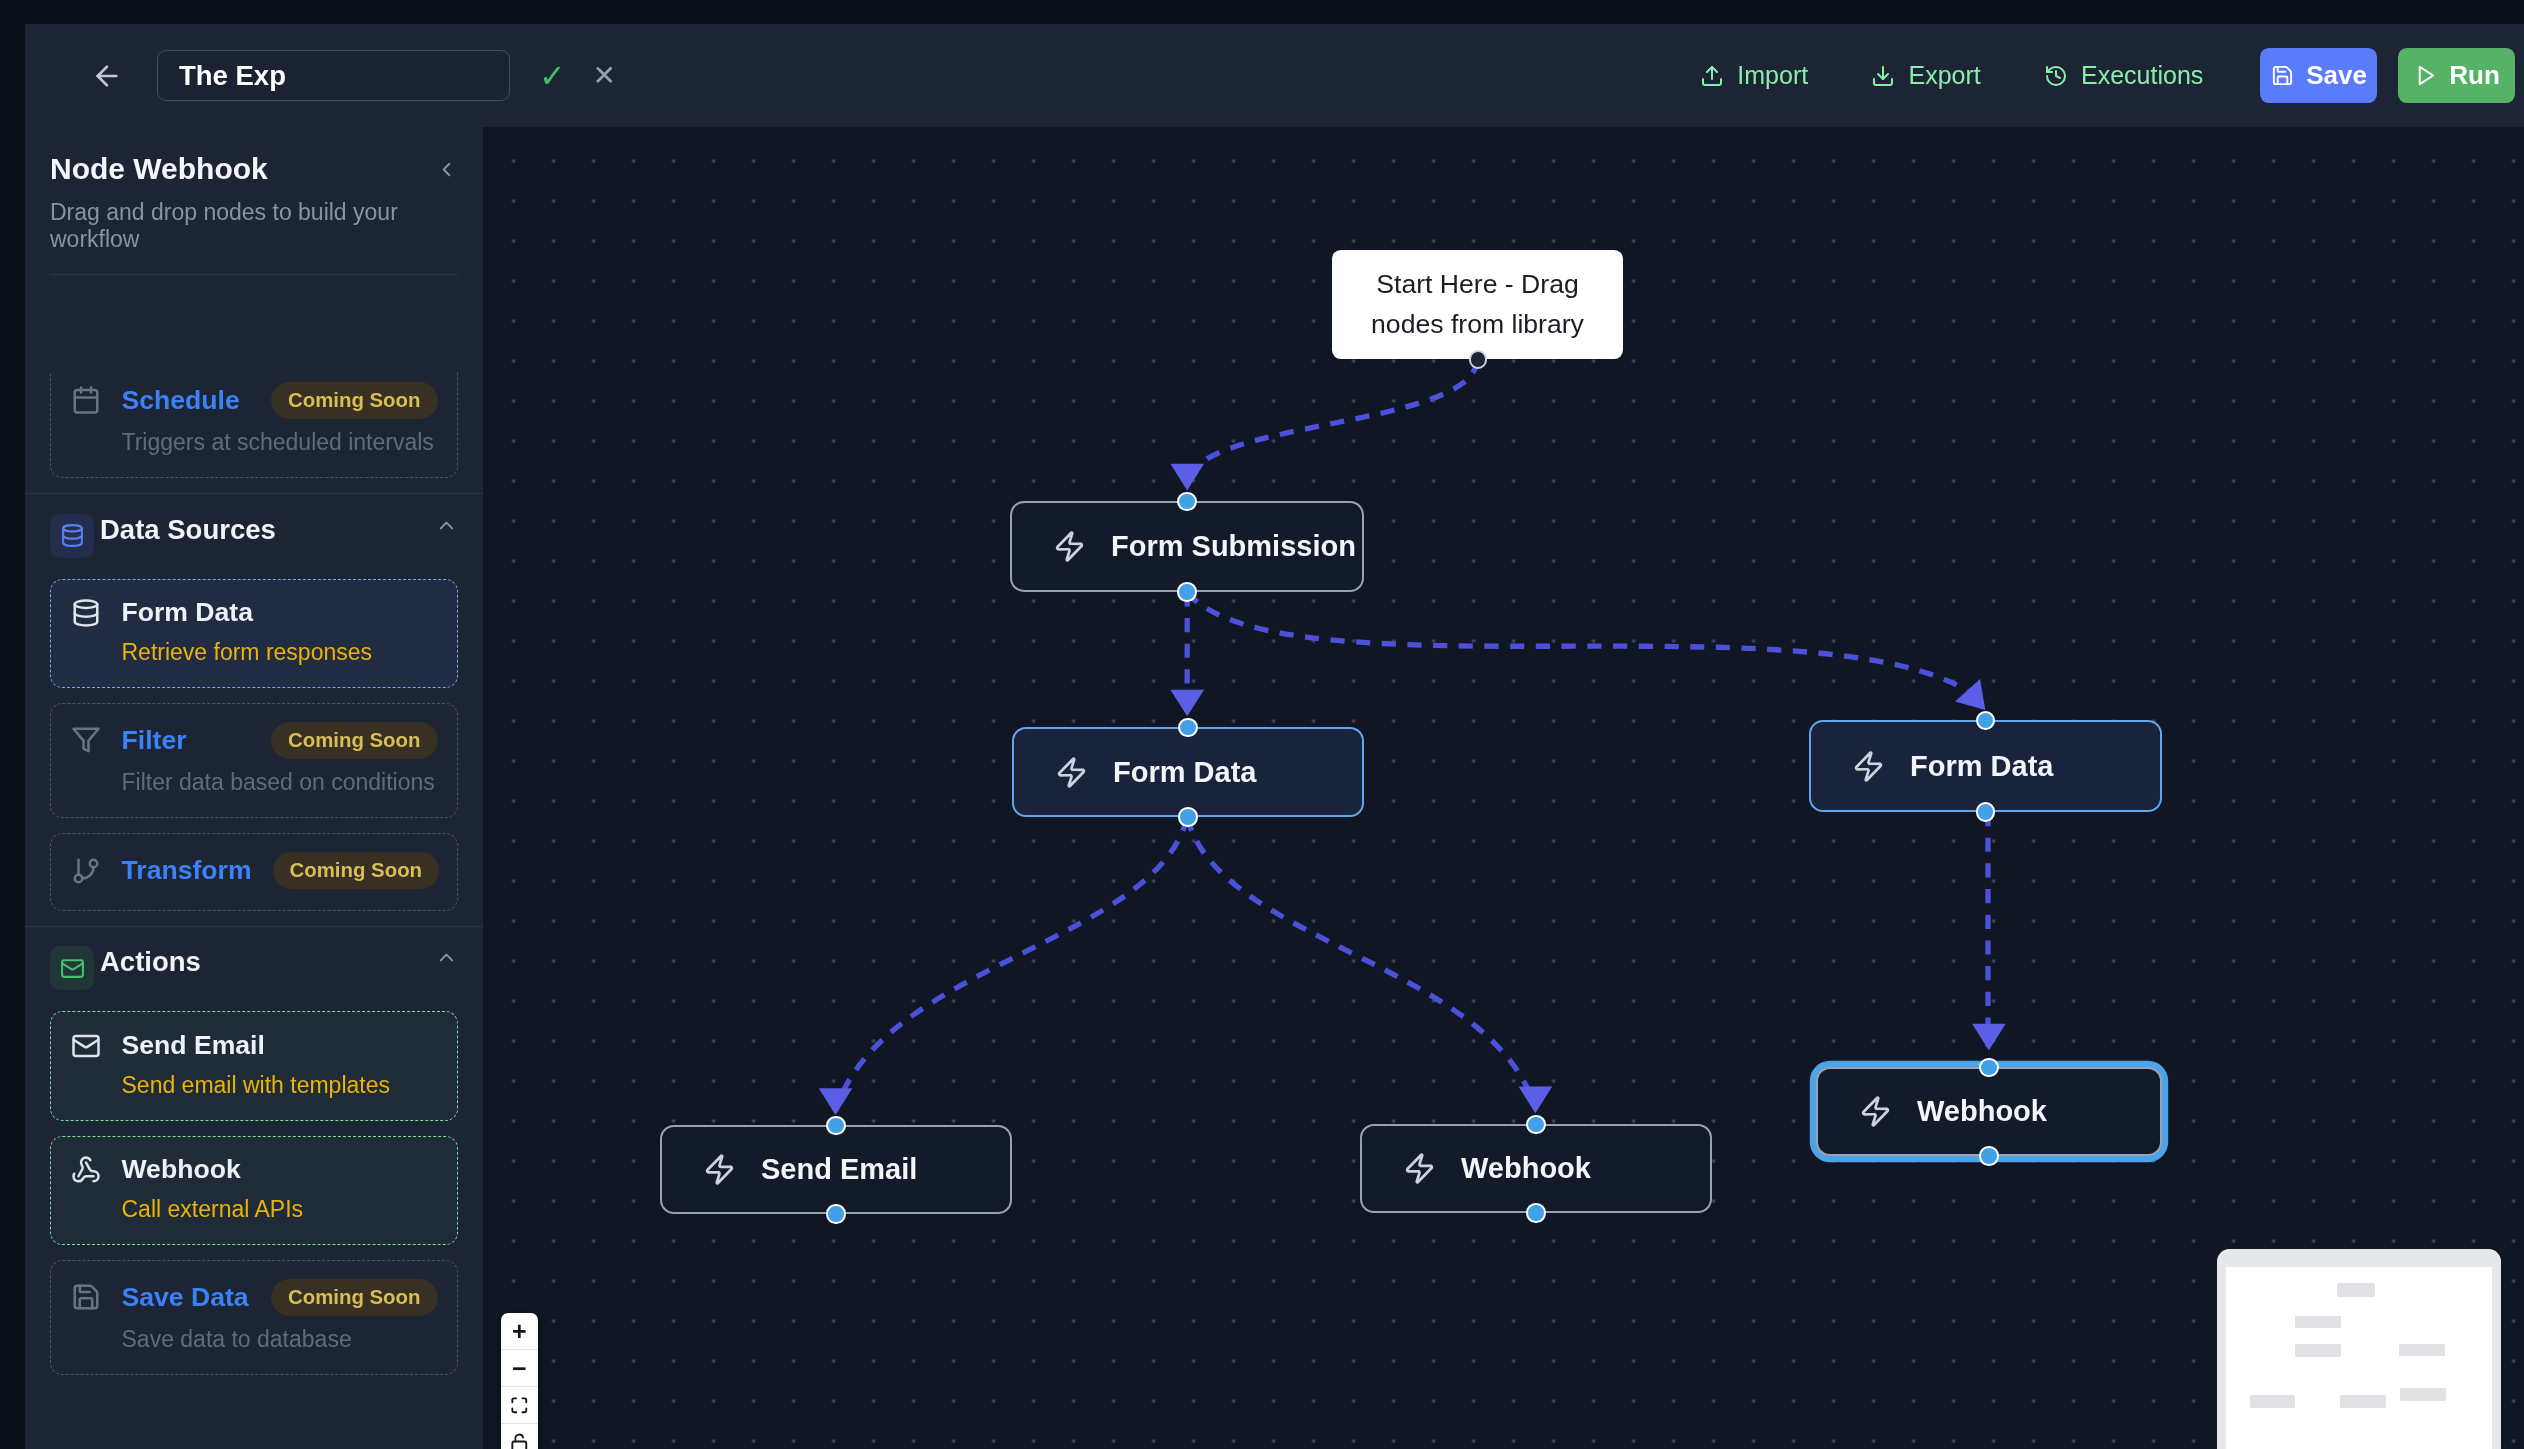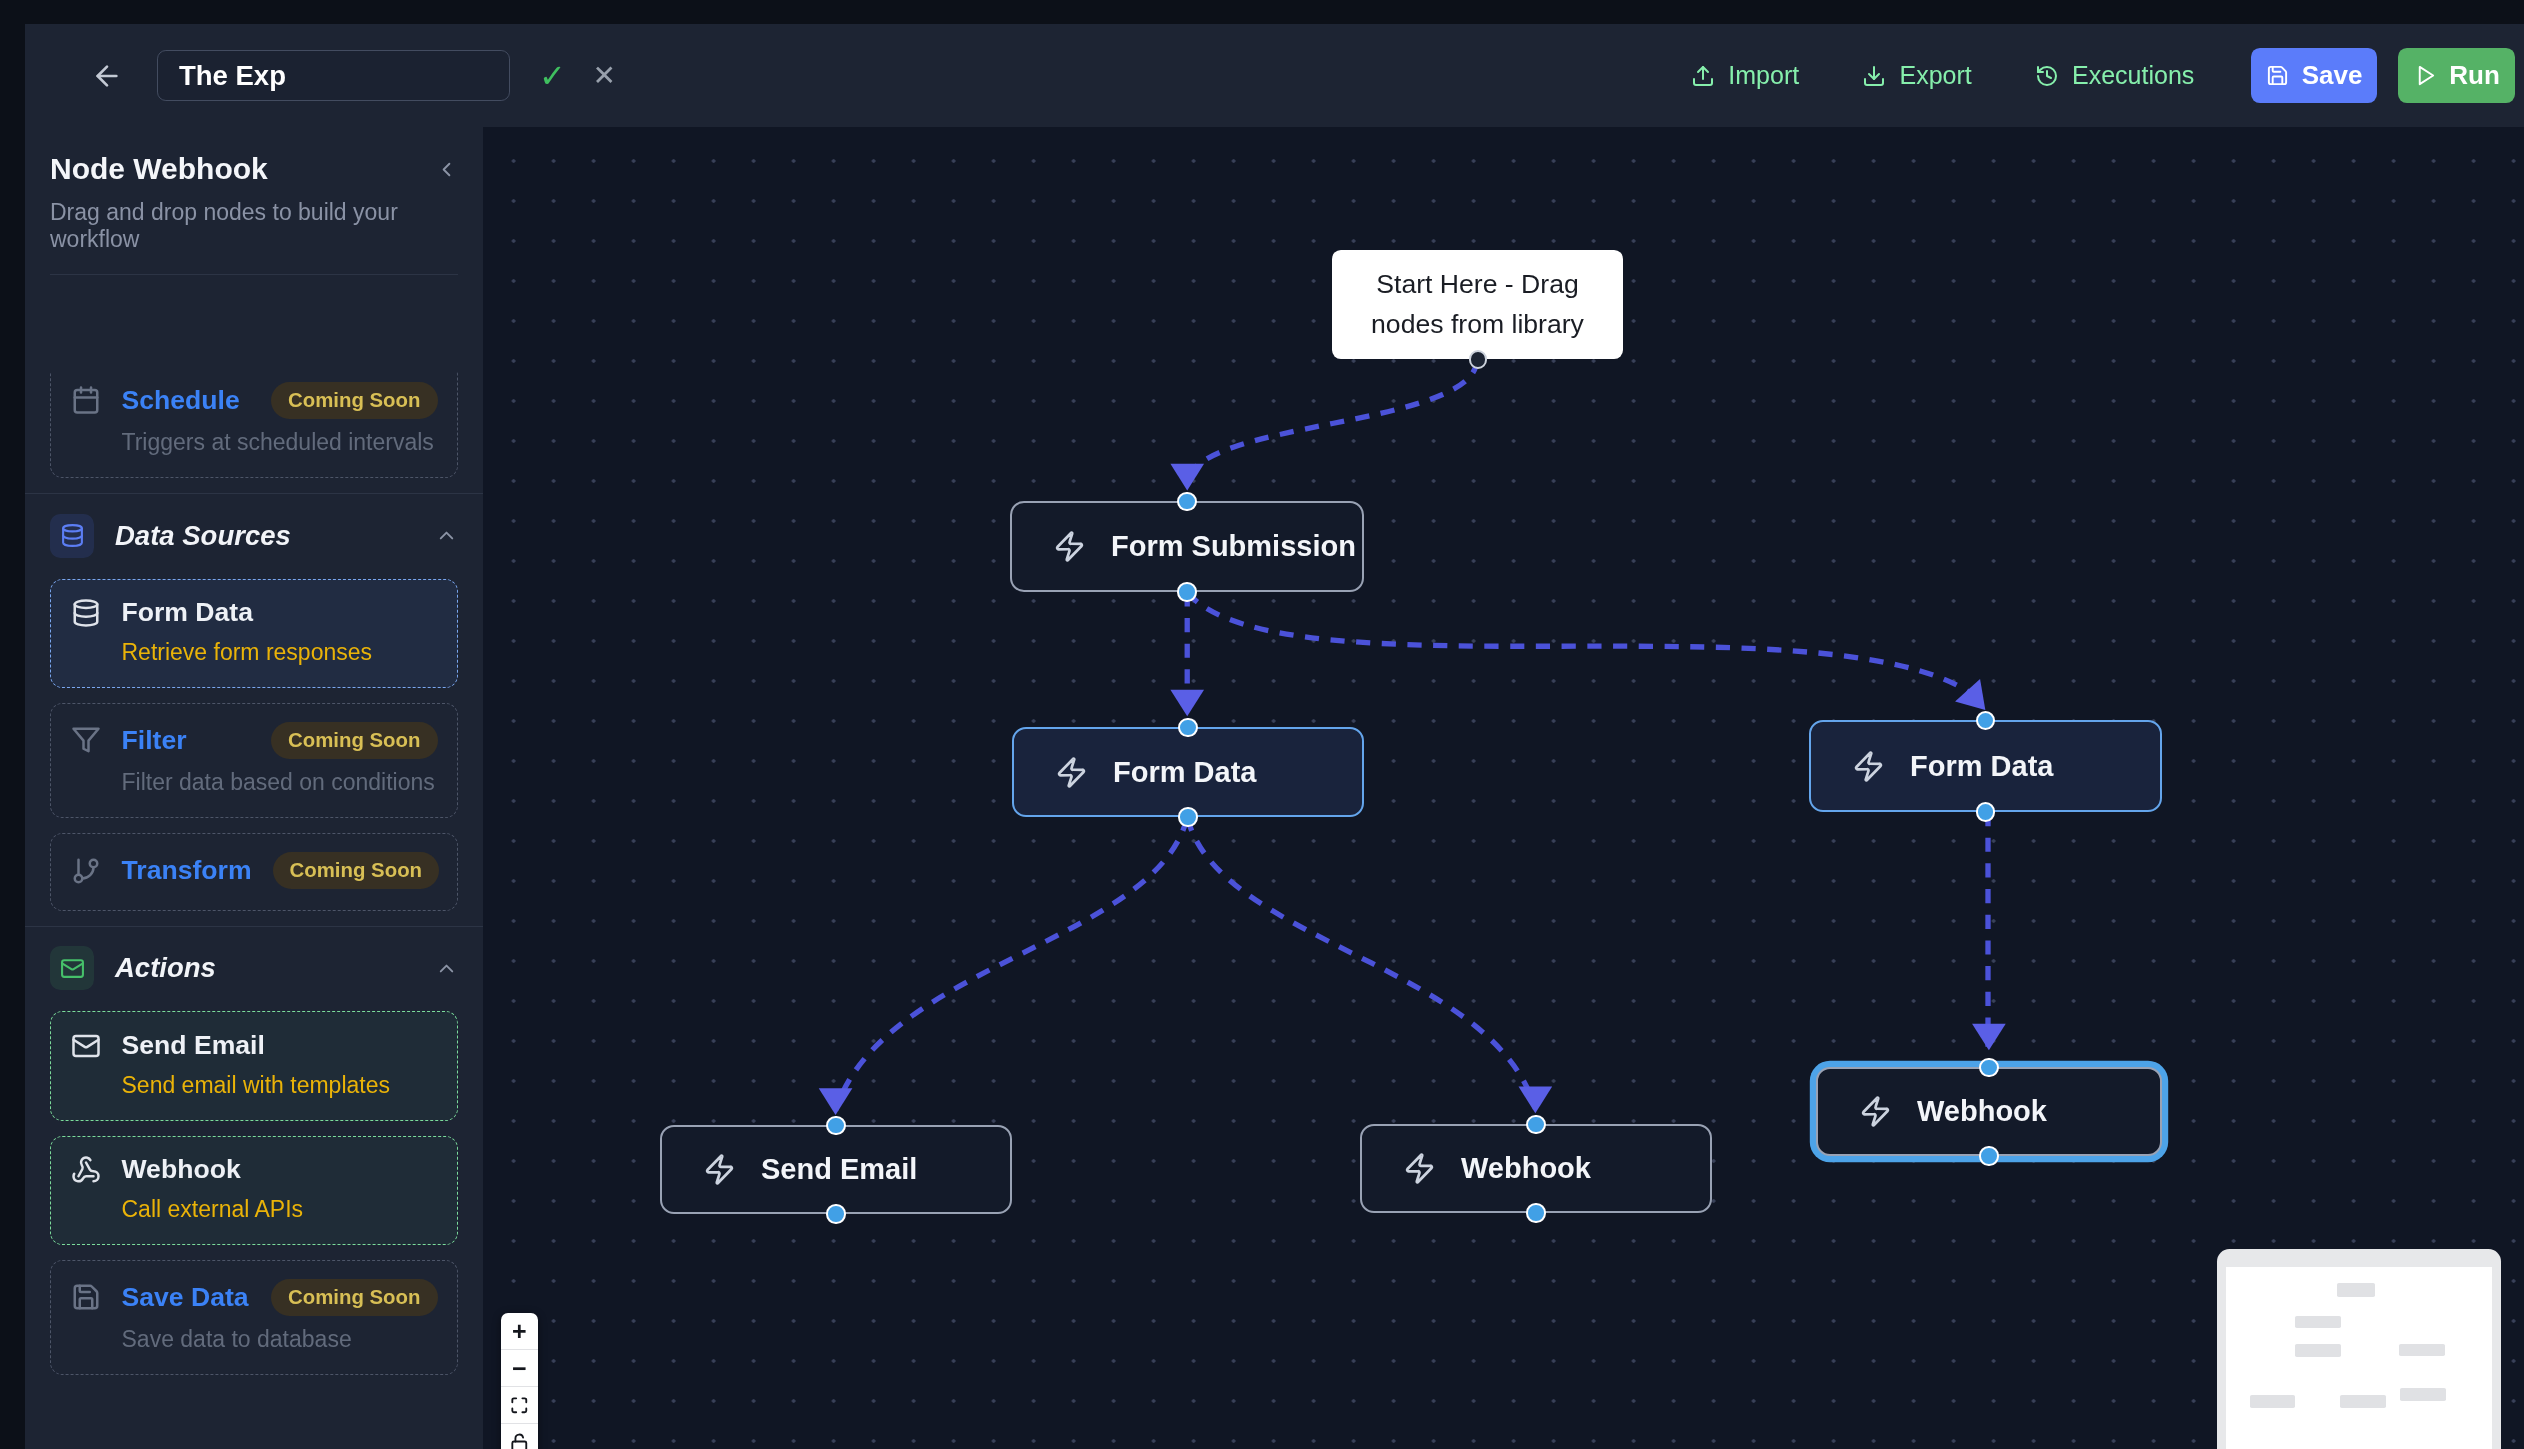--- a/index.html
+++ b/index.html
@@ -10,21 +10,21 @@
   .icon-btn{display:flex;align-items:center;justify-content:center;background:none;border:none;cursor:pointer;color:#c3c9d4;padding:0;}
   .icon-btn svg{width:32px;height:32px;}
   .title-input{margin-left:34px;width:353px;height:51px;box-sizing:border-box;background:#1b2231;border:1.8px solid #434c60;border-radius:8.9px;color:#ffffff;font-size:27.5px;font-weight:700;padding:0 21px;font-family:inherit;outline:none;}
   .confirm-glyph{margin-left:29px;color:#3fbf5f;font-size:32px;font-weight:600;cursor:pointer;}
   .cancel-glyph{margin-left:26.6px;color:#98a0ac;font-size:28px;font-weight:400;cursor:pointer;}
   .topbar-right{margin-left:auto;display:flex;align-items:center;}
   .ghost-btn{display:flex;align-items:center;gap:13.3px;background:none;border:none;color:#86efac;font-size:25px;font-weight:500;font-family:inherit;cursor:pointer;margin-right:51px;}
   .ghost-btn svg{width:24px;height:24px;}
   .solid-btn{display:flex;align-items:center;justify-content:center;gap:12.4px;height:55px;border:none;border-radius:8.9px;color:#fff;font-size:26px;font-weight:700;font-family:inherit;cursor:pointer;}
   .solid-btn svg{width:23px;height:23px;}
-  .save-btn{width:126px;background:#5b7cfa;margin-right:21px;}
+  .save-btn{width:117px;background:#5b7cfa;margin-right:21px;}
   .run-btn{width:117px;background:#55b266;}
 
   
   .sidebar{position:absolute;left:25px;top:127px;width:458px;bottom:0;background:#1d2433;overflow:hidden;}
   .side-head{padding:25px 25px 0;}
   .side-title-row{display:flex;align-items:center;}
   .side-title{font-size:30px;font-weight:700;color:#f4f6fa;}
   .side-collapse{margin-left:auto;color:#8b93a5;display:flex;cursor:pointer;}
   .side-collapse svg{width:23px;height:23px;}
   .side-sub{margin-top:13.3px;font-size:23px;color:#8a92a5;}
@@ -37,21 +37,21 @@
   .card-row{display:flex;align-items:center;gap:21px;}
   .card-icon{display:flex;color:#dfe3ea;}
   .card-icon svg{width:30px;height:30px;}
   .card-title{font-size:26.6px;font-weight:600;color:#eef1f6;}
   .card-desc{margin:10.6px 0 0 51px;font-size:23px;color:#eab308;}
   .card.disabled .card-title{color:#3b82f6;}
   .card.disabled .card-desc{color:#626b7c;}
   .card.disabled .card-icon{color:#6a7386;}
   .badge{margin-left:auto;background:#373023;color:#d8bf55;font-size:20.4px;font-weight:700;padding:7px 17px;border-radius:885px;white-space:nowrap;}
   .sdivider{height:0.9px;background:#2c3445;margin:7px -25px 19.5px;}
-  .sec-head{display:flex;align-items:center;gap:21px;margin:0 0 21px;cursor:pointer;font-style:italic;}
+  .sec-head{display:flex;align-items:flex-start;gap:6px;margin:0 0 21px;cursor:pointer;}
   .sec-icon{width:44px;height:44px;border-radius:10.6px;display:flex;align-items:center;justify-content:center;}
   .sec-icon svg{width:25px;height:25px;}
   .sec-blue{background:rgba(79,116,240,0.14);color:#5c7ef5;}
   .sec-green{background:rgba(70,192,106,0.12);color:#46c06a;}
   .sec-label{font-size:27.5px;font-weight:700;color:#f2f4f8;}
   .sec-chev{margin-left:auto;color:#8b93a5;display:flex;}
   .sec-chev svg{width:23px;height:23px;}
 
   
   .canvas{position:absolute;left:483px;top:127px;right:25px;bottom:0;background:#101624;overflow:hidden;

